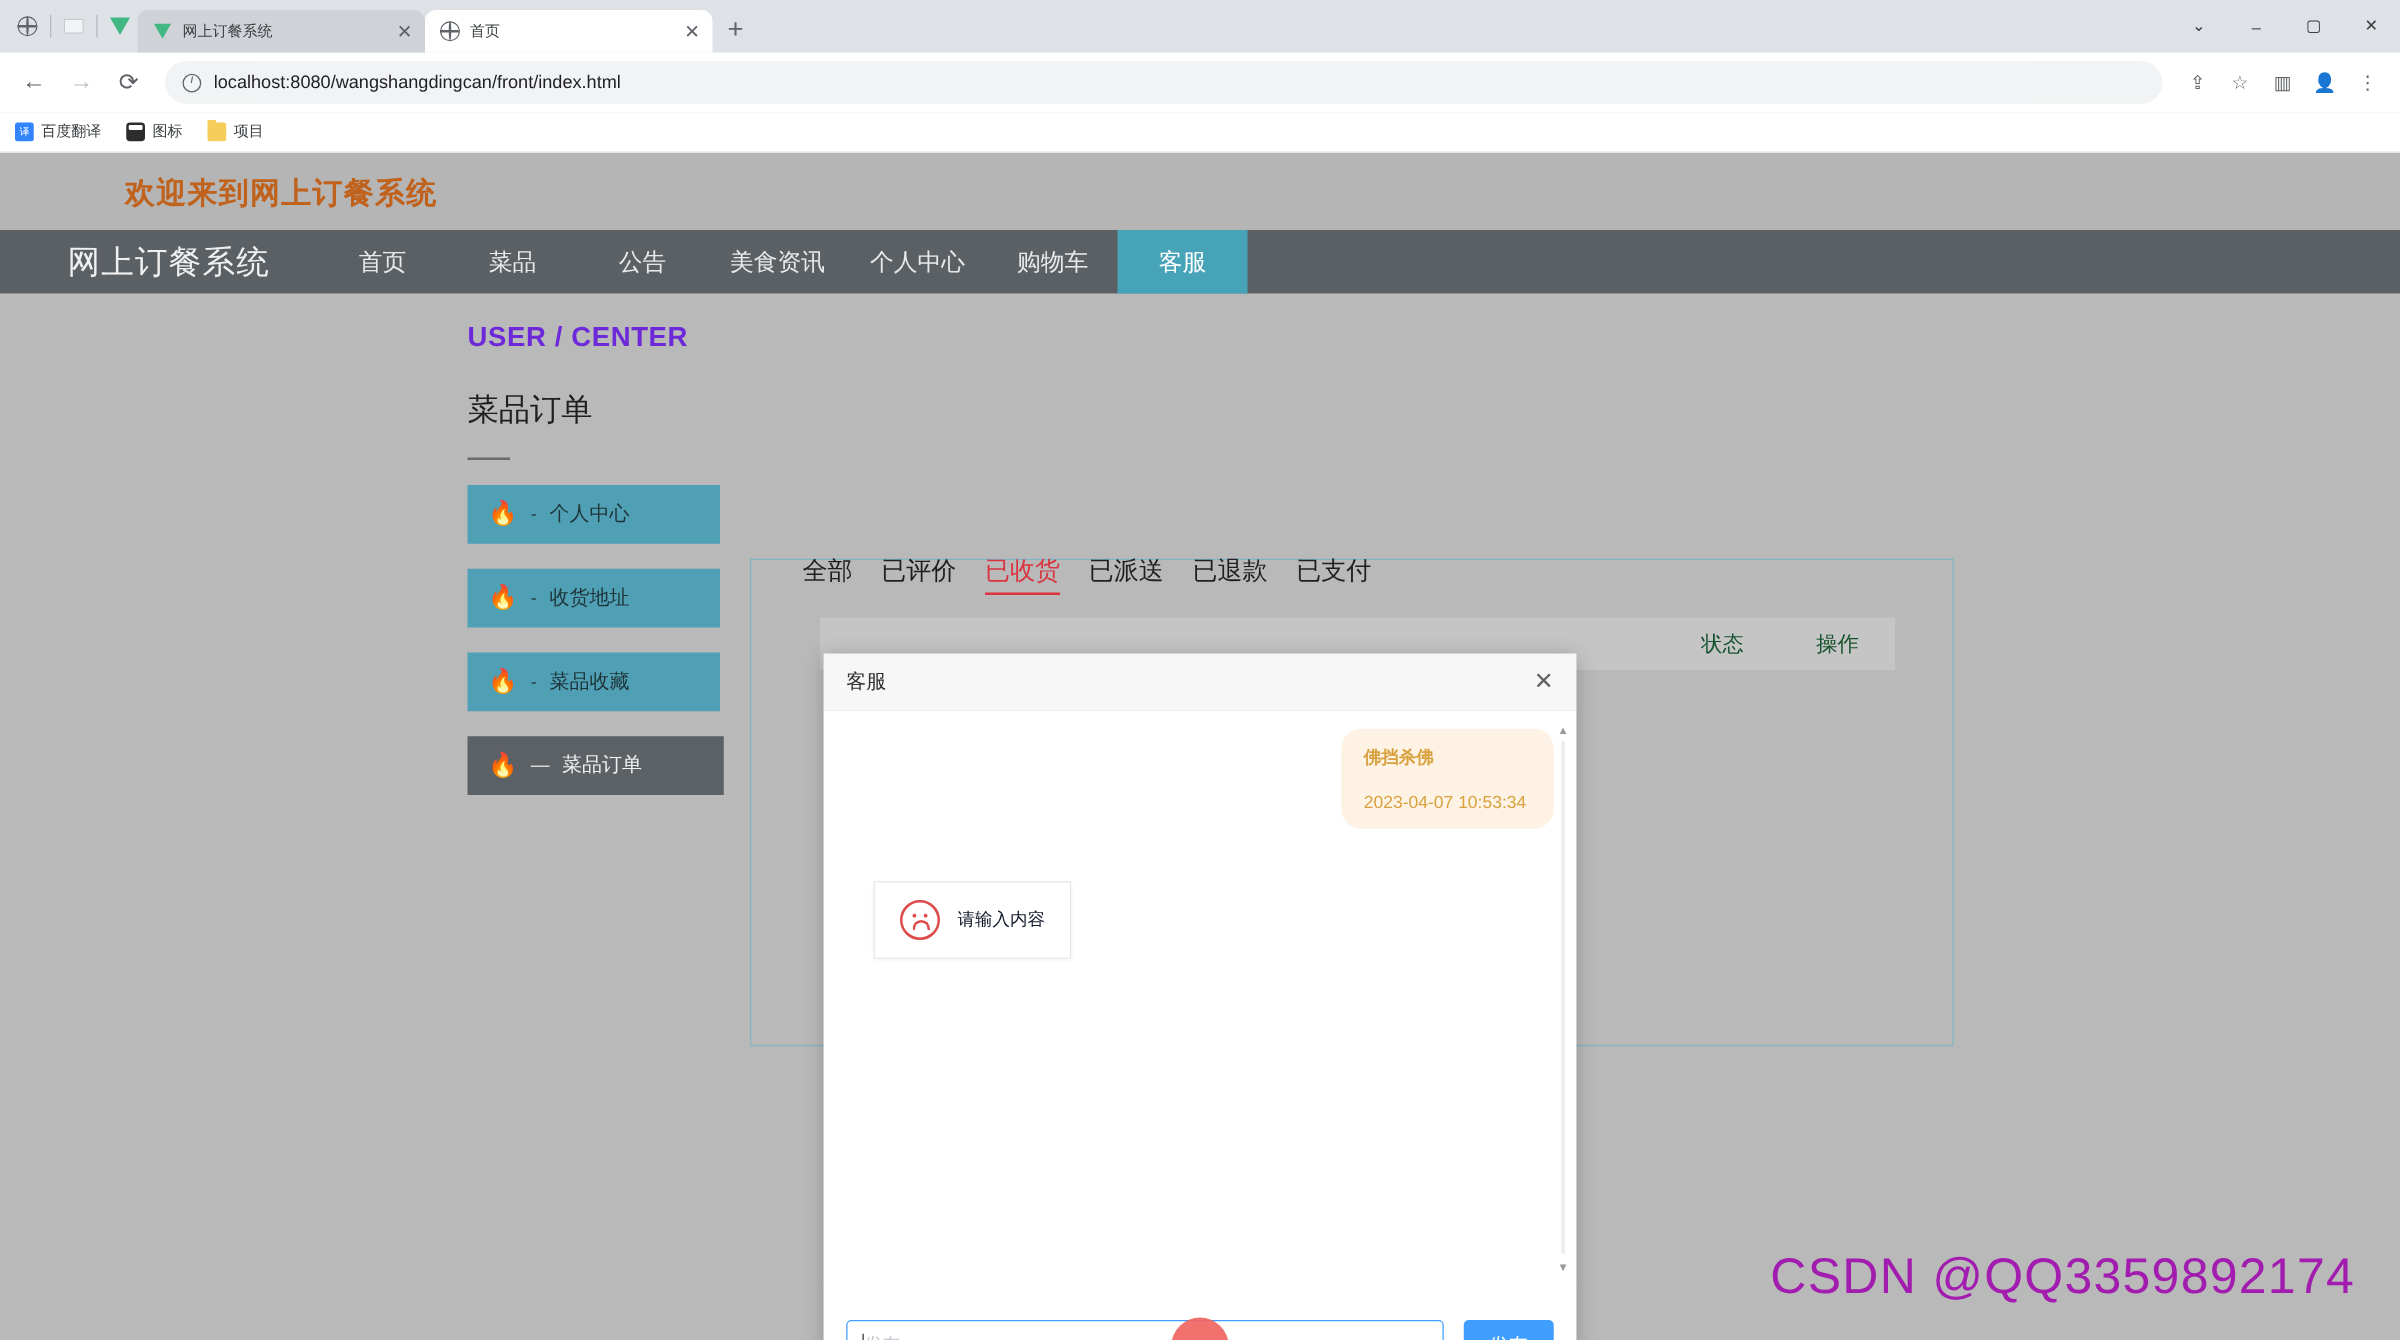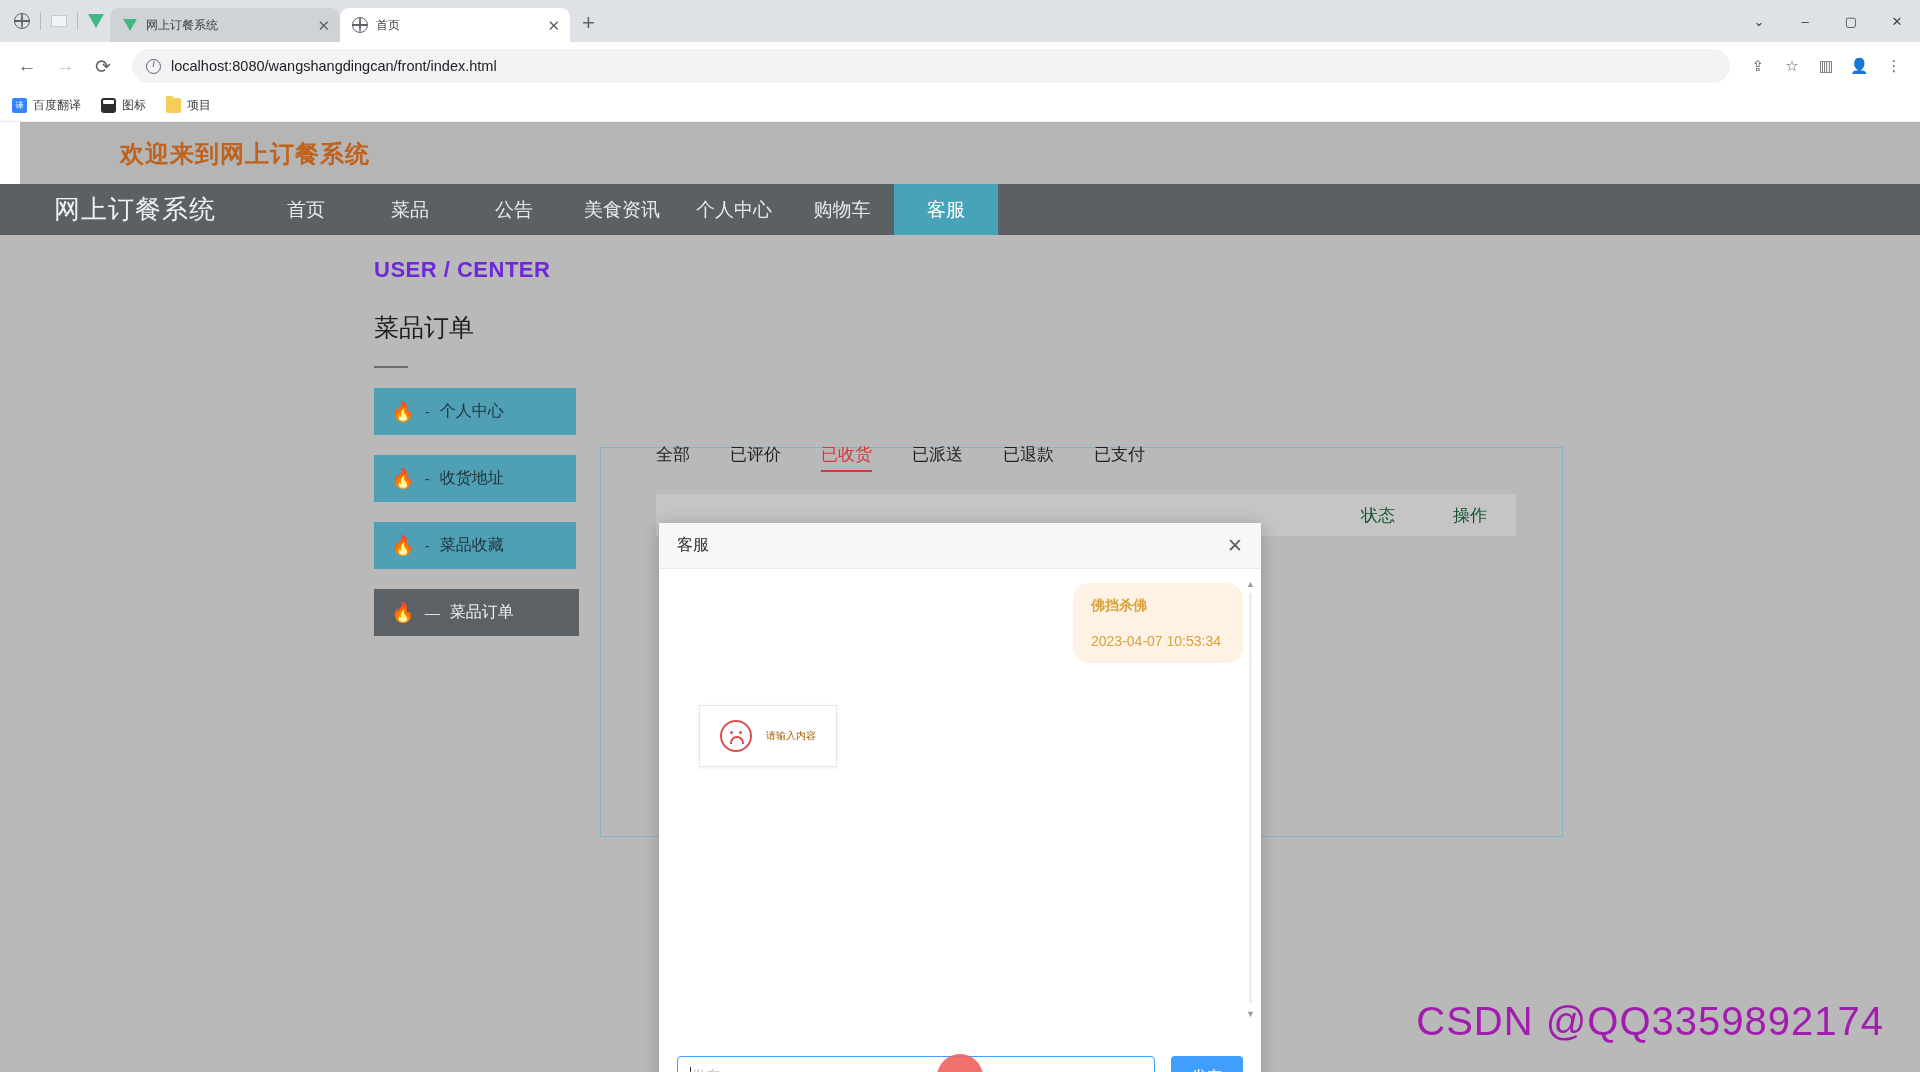--- a/index.html
+++ b/index.html
@@ -51,21 +51,21 @@
   .bm { display:flex; align-items:center; gap:6px; cursor:pointer; }
   .bm-ico { width:15px; height:15px; border-radius:2px; flex:none; }
   .bm-fanyi { background:#3385ff; color:#fff; font-size:8px; display:flex; align-items:center; justify-content:center; }
   .bm-dark { background:#2d2d2d; border-radius:3px; position:relative; }
   .bm-dark:after { content:""; position:absolute; left:2px; top:2px; width:11px; height:4px; background:#fff; border-radius:1px; }
   .bm-folder { background:#f6cd5b; border-radius:2px 2px 2px 2px; position:relative; }
   .bm-folder:before { content:""; position:absolute; left:0; top:-2px; width:7px; height:3px; background:#f6cd5b; border-radius:1px 1px 0 0; }
 
   
   .page { position:relative; width:1920px; height:calc(1072px - 42px - 48px - 32px); background:#ffffff; overflow:hidden; }
-  .hero { height:62px; background:#b5b5b5; position:relative;margin-left:20px; }
+  .hero { height:62px; background:#b5b5b5; position:relative; }
   .hero-title { position:absolute; left:100px; top:16px; font-size:24px; color:#c0611c; font-weight:600; letter-spacing:1px; }
 
   .navbar { height:51px; background:#5b6065; display:flex; align-items:stretch; }
   .brand { display:flex; align-items:center; padding:0 38px 0 54px; font-size:26px; color:#f0f0f0; letter-spacing:1px; }
   .navitem { display:flex; align-items:center; justify-content:center; min-width:104px; padding:0 18px; font-size:19px; color:#e9e9e9; cursor:pointer; }
   .navitem.active { background:#47a3b8; color:#ffffff; }
 
   .body-area { position:relative; height:calc(100% - 62px - 51px); background:#b9b9b9; }
 
   .sidebar { position:absolute; left:374px; top:22px; width:240px; }
@@ -79,21 +79,21 @@
   }
   .side-btn.active { background:#5c6166; color:#f0f0f0; width:205px; }
   .fire { font-size:19px; line-height:1; }
   .dash { color:#2b4247; font-size:15px; }
   .side-btn.active .dash { color:#e5e5e5; }
 
   .order-panel {
     position:absolute; left:600px; top:212px; width:963px; height:390px;
     border:1px solid #7fb5c4; background:rgba(255,255,255,0.0);
   }
-  .order-tabs { position:absolute; left:55px; top:-5px; display:flex; gap:40px; font-size:17px; color:#1f1f1f; }
+  .order-tabs { position:absolute; left:41px; top:-5px; display:flex; gap:23px; font-size:20px; color:#1f1f1f; }
   .order-tabs .otab { cursor:pointer; padding-bottom:4px; }
   .order-tabs .otab.active { color:#d9343f; border-bottom:2px solid #d9343f; }
   .order-table-head {
     position:absolute; left:55px; top:46px; width:860px; height:42px;
     background:#c5c5c5; display:flex; align-items:center; justify-content:flex-end;
     font-size:17px; color:#14532d; gap:0;
   }
   .th { width:92px; text-align:center; }
 
   
@@ -121,21 +121,21 @@
   .bubble .time { font-size:14px; }
   .err-tip {
     display:inline-flex; align-items:center; gap:14px;
     border:1px solid #e7e7e7; background:#fff; padding:14px 20px;
     box-shadow:0 1px 4px rgba(0,0,0,0.07); margin-left:22px;
   }
   .sad { width:32px; height:32px; border:2px solid #dd4b4b; border-radius:50%; position:relative; flex:none; }
   .sad .eye { position:absolute; top:9px; width:3.4px; height:3.4px; background:#dd4b4b; border-radius:50%; }
   .sad .eye.l { left:8px; } .sad .eye.r { right:8px; }
   .sad .mouth { position:absolute; left:8px; bottom:6px; width:14px; height:8px; border:2px solid #dd4b4b; border-top:none; border-radius:0 0 14px 14px; transform:rotate(180deg); }
-  .err-txt { font-size:10px; color:#a16207; }
+  .err-txt { font-size:14px; color:#0f172a; }
   .msg-mid { display:flex; align-items:flex-start; }
 
   .modal-foot {
     height:94px; display:flex; align-items:center; gap:16px; padding:0 18px;
     background:#fff;
   }
   .chat-input {
     flex:1; height:40px; border:1px solid #409eff; border-radius:4px;
     display:flex; align-items:center; padding:0 12px; font-size:14px; color:#c0c4cc;
     background:#fff;

